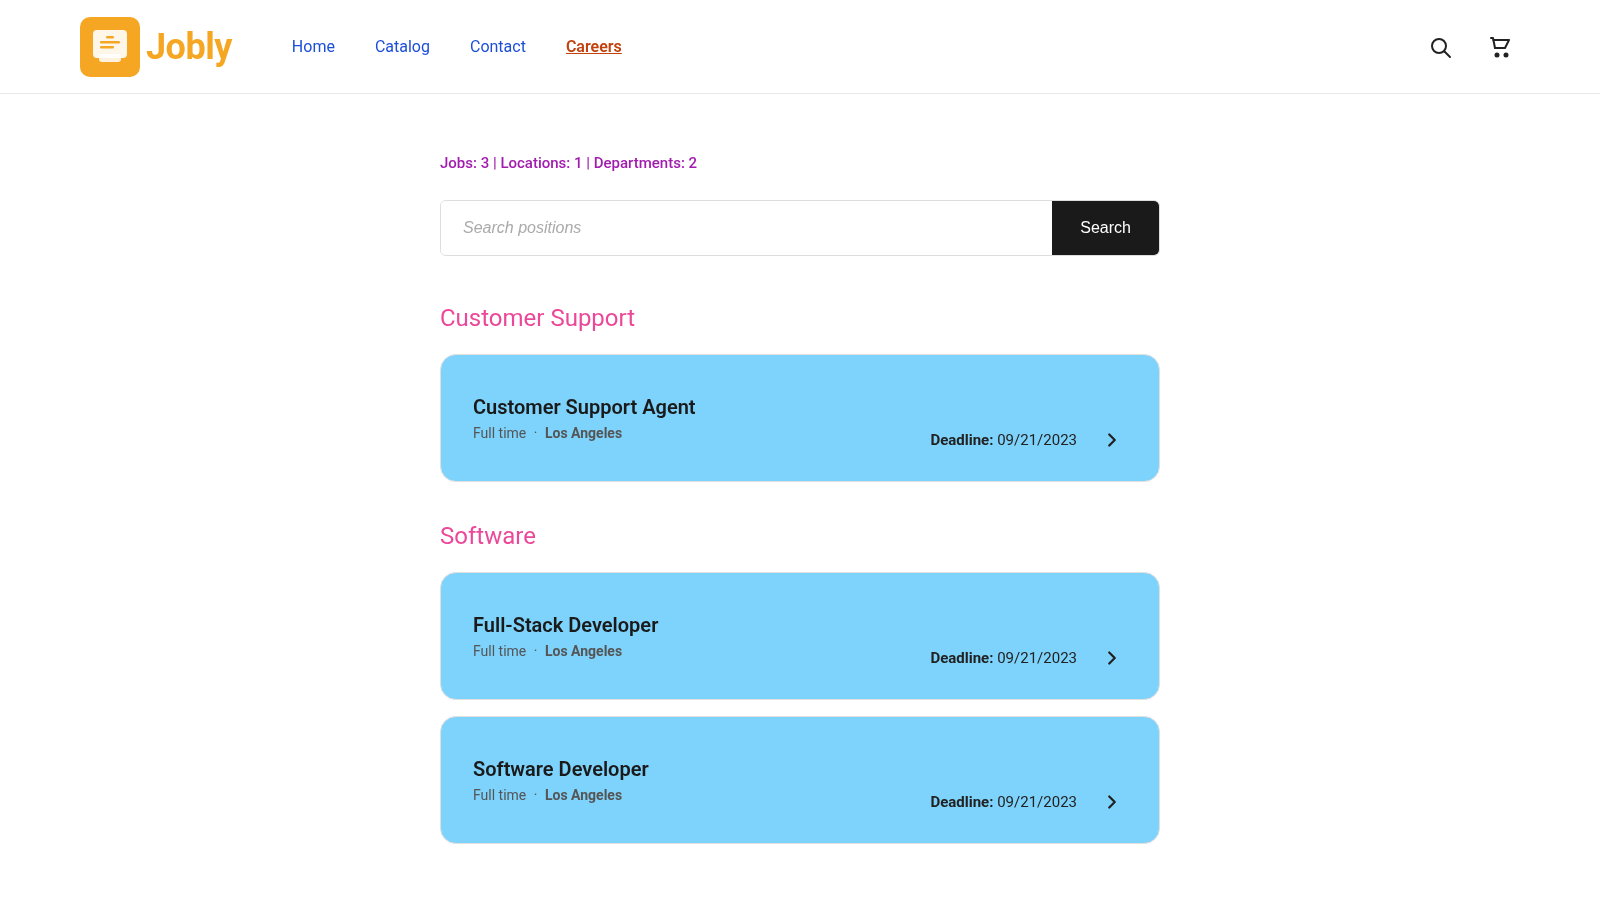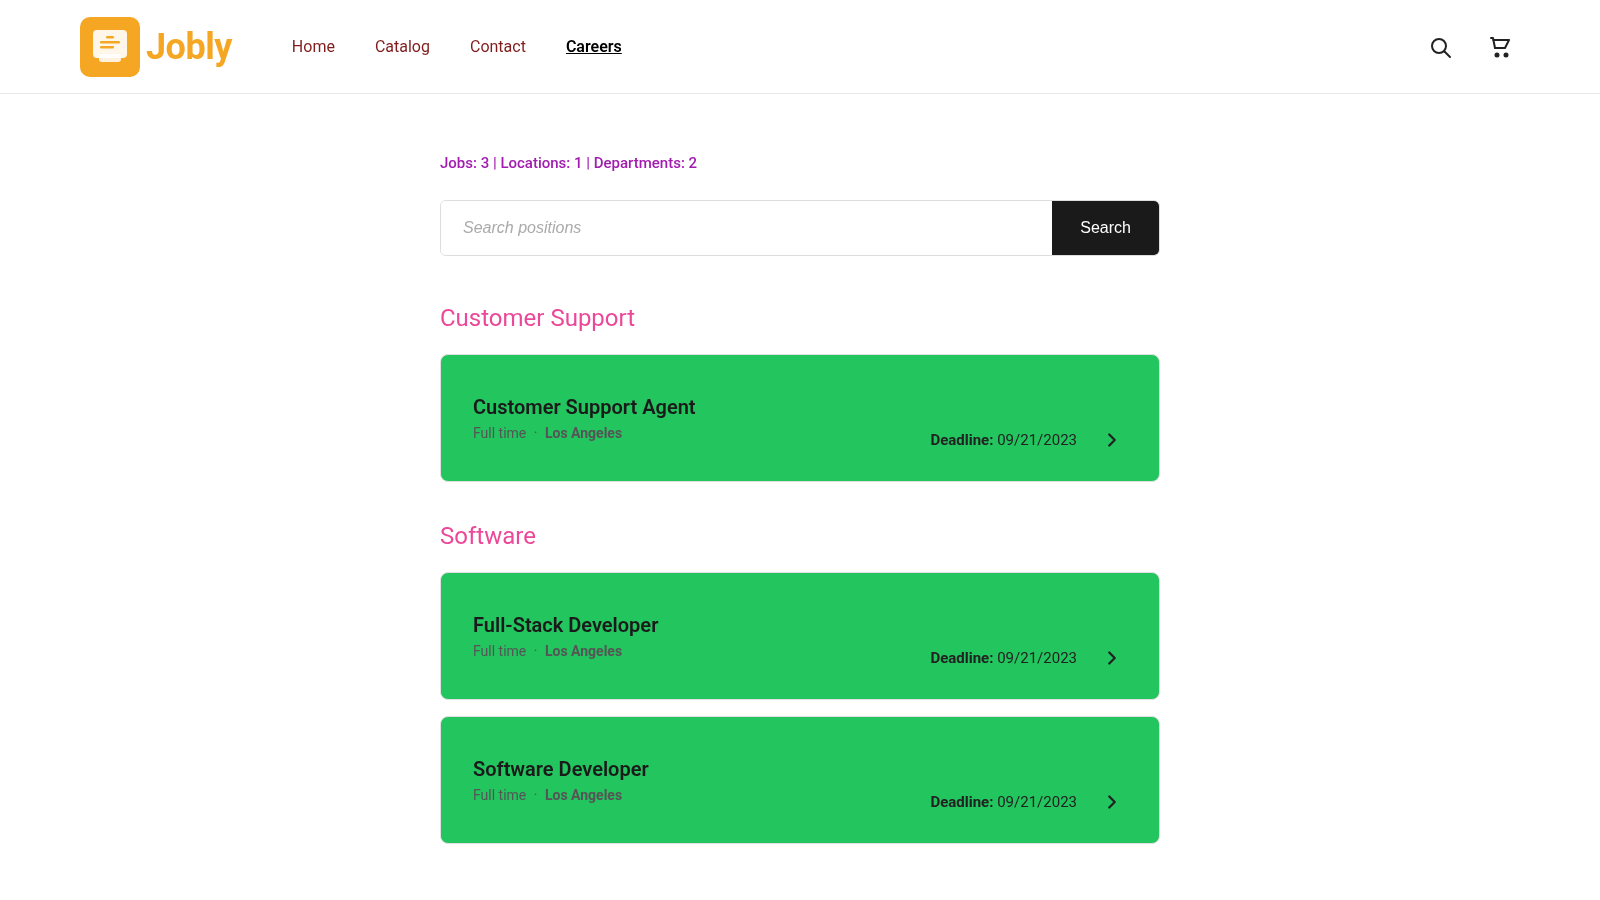--- a/index.html
+++ b/index.html
@@ -57,29 +57,29 @@
 
     nav {
       display: flex;
       align-items: center;
       gap: 40px;
       margin-left: 60px;
     }
 
     nav a {
       text-decoration: none;
-      color: #7f1d1d;
+      color: #1d4ed8;
       font-size: 16px;
       font-weight: 400;
     }
 
     nav a.active {
       font-weight: 600;
       text-decoration: underline;
-      color: #000000;
+      color: #c2410c;
     }
 
     .header-left {
       display: flex;
       align-items: center;
     }
 
     .header-right {
       display: flex;
       align-items: center;
@@ -161,24 +161,24 @@
       margin-bottom: 22px;
     }
 
     
     .job-card {
       display: flex;
       align-items: center;
       justify-content: space-between;
       padding: 26px 32px;
       border: 1.5px solid #e0e0e0;
-      border-radius: 8px;
+      border-radius: 16px;
       margin-bottom: 16px;
       cursor: pointer;
-      background: #22c55e;
+      background: #7dd3fc;
       transition: box-shadow 0.15s;
     }
 
     .job-info {
       display: flex;
       flex-direction: column;
       gap: 6px;
     }
 
     .job-title {

